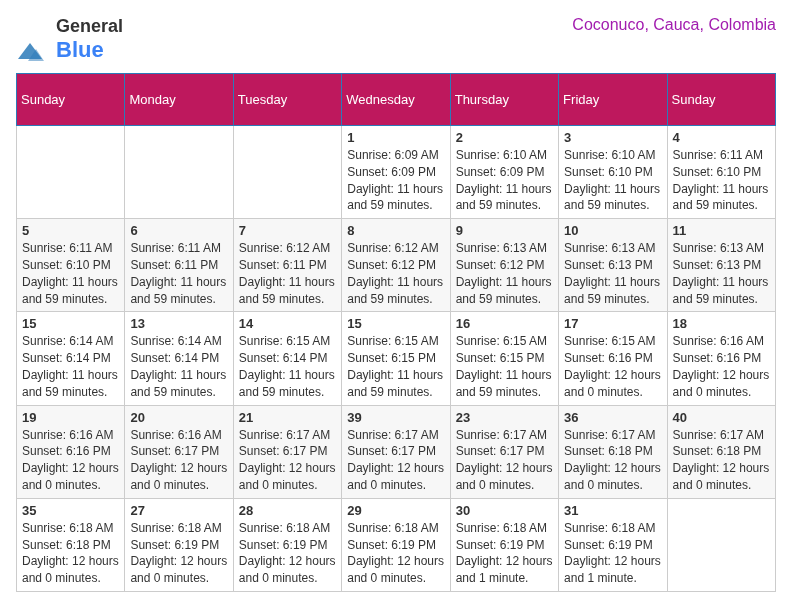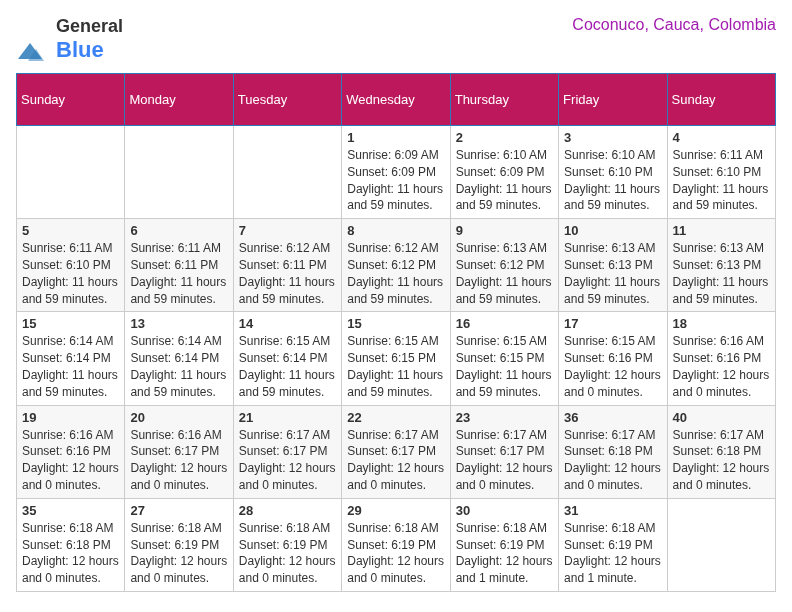--- a/index.html
+++ b/index.html
@@ -241,21 +241,21 @@
 Sunset: 6:17 PM
 Daylight: 12 hours and 0 minutes.</div>
         </td>
         <td>
           <span class="day-num">21</span>
           <div class="day-info" style="white-space: pre-line;">Sunrise: 6:17 AM
 Sunset: 6:17 PM
 Daylight: 12 hours and 0 minutes.</div>
         </td>
         <td>
-          <span class="day-num">22</span>
+          <span class="day-num">39</span>
           <div class="day-info" style="white-space: pre-line;">Sunrise: 6:17 AM
 Sunset: 6:17 PM
 Daylight: 12 hours and 0 minutes.</div>
         </td>
         <td>
           <span class="day-num">23</span>
           <div class="day-info" style="white-space: pre-line;">Sunrise: 6:17 AM
 Sunset: 6:17 PM
 Daylight: 12 hours and 0 minutes.</div>
         </td>

